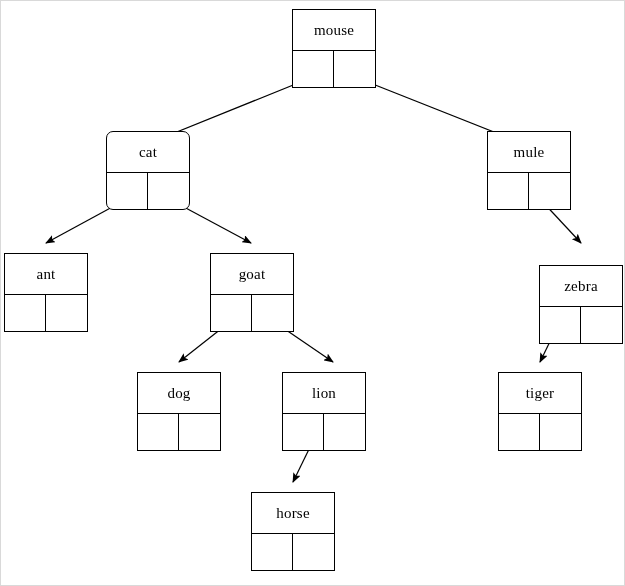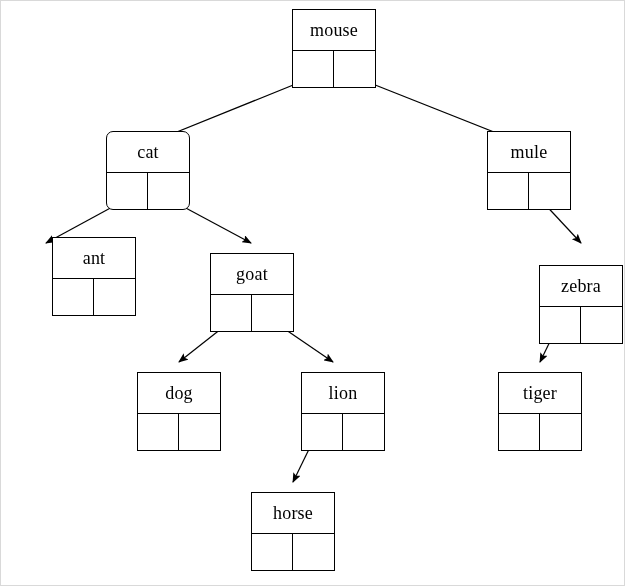--- a/index.html
+++ b/index.html
@@ -36,21 +36,21 @@
     background: #ffffff;
     display: flex;
     flex-direction: column;
   }
   .node-label {
     flex: 0 0 41px;
     height: 41px;
     display: flex;
     align-items: center;
     justify-content: center;
-    font-size: 18px;
+    font-size: 15px;
     line-height: 1;
     color: #000000;
     border-bottom: 1.4px solid #000000;
     box-sizing: border-box;
     letter-spacing: 0.2px;
   }
   .node-pointers {
     flex: 1 1 auto;
     display: flex;
   }
@@ -101,21 +101,21 @@
           <div class="ptr ptr-right"></div>
         </div>
       </div>
       <div class="node" style="left: 486px; top: 130px;">
         <div class="node-label">mule</div>
         <div class="node-pointers">
           <div class="ptr ptr-left"></div>
           <div class="ptr ptr-right"></div>
         </div>
       </div>
-      <div class="node" style="left: 3px; top: 236px; margin-left: 48px;">
+      <div class="node" style="left: 3px; top: 252px;">
         <div class="node-label">ant</div>
         <div class="node-pointers">
           <div class="ptr ptr-left"></div>
           <div class="ptr ptr-right"></div>
         </div>
       </div>
       <div class="node" style="left: 209px; top: 252px;">
         <div class="node-label">goat</div>
         <div class="node-pointers">
           <div class="ptr ptr-left"></div>
@@ -129,21 +129,21 @@
           <div class="ptr ptr-right"></div>
         </div>
       </div>
       <div class="node" style="left: 136px; top: 371px;">
         <div class="node-label">dog</div>
         <div class="node-pointers">
           <div class="ptr ptr-left"></div>
           <div class="ptr ptr-right"></div>
         </div>
       </div>
-      <div class="node" style="left: 300px; top: 371px;">
+      <div class="node" style="left: 281px; top: 371px;">
         <div class="node-label">lion</div>
         <div class="node-pointers">
           <div class="ptr ptr-left"></div>
           <div class="ptr ptr-right"></div>
         </div>
       </div>
       <div class="node" style="left: 497px; top: 371px;">
         <div class="node-label">tiger</div>
         <div class="node-pointers">
           <div class="ptr ptr-left"></div>

